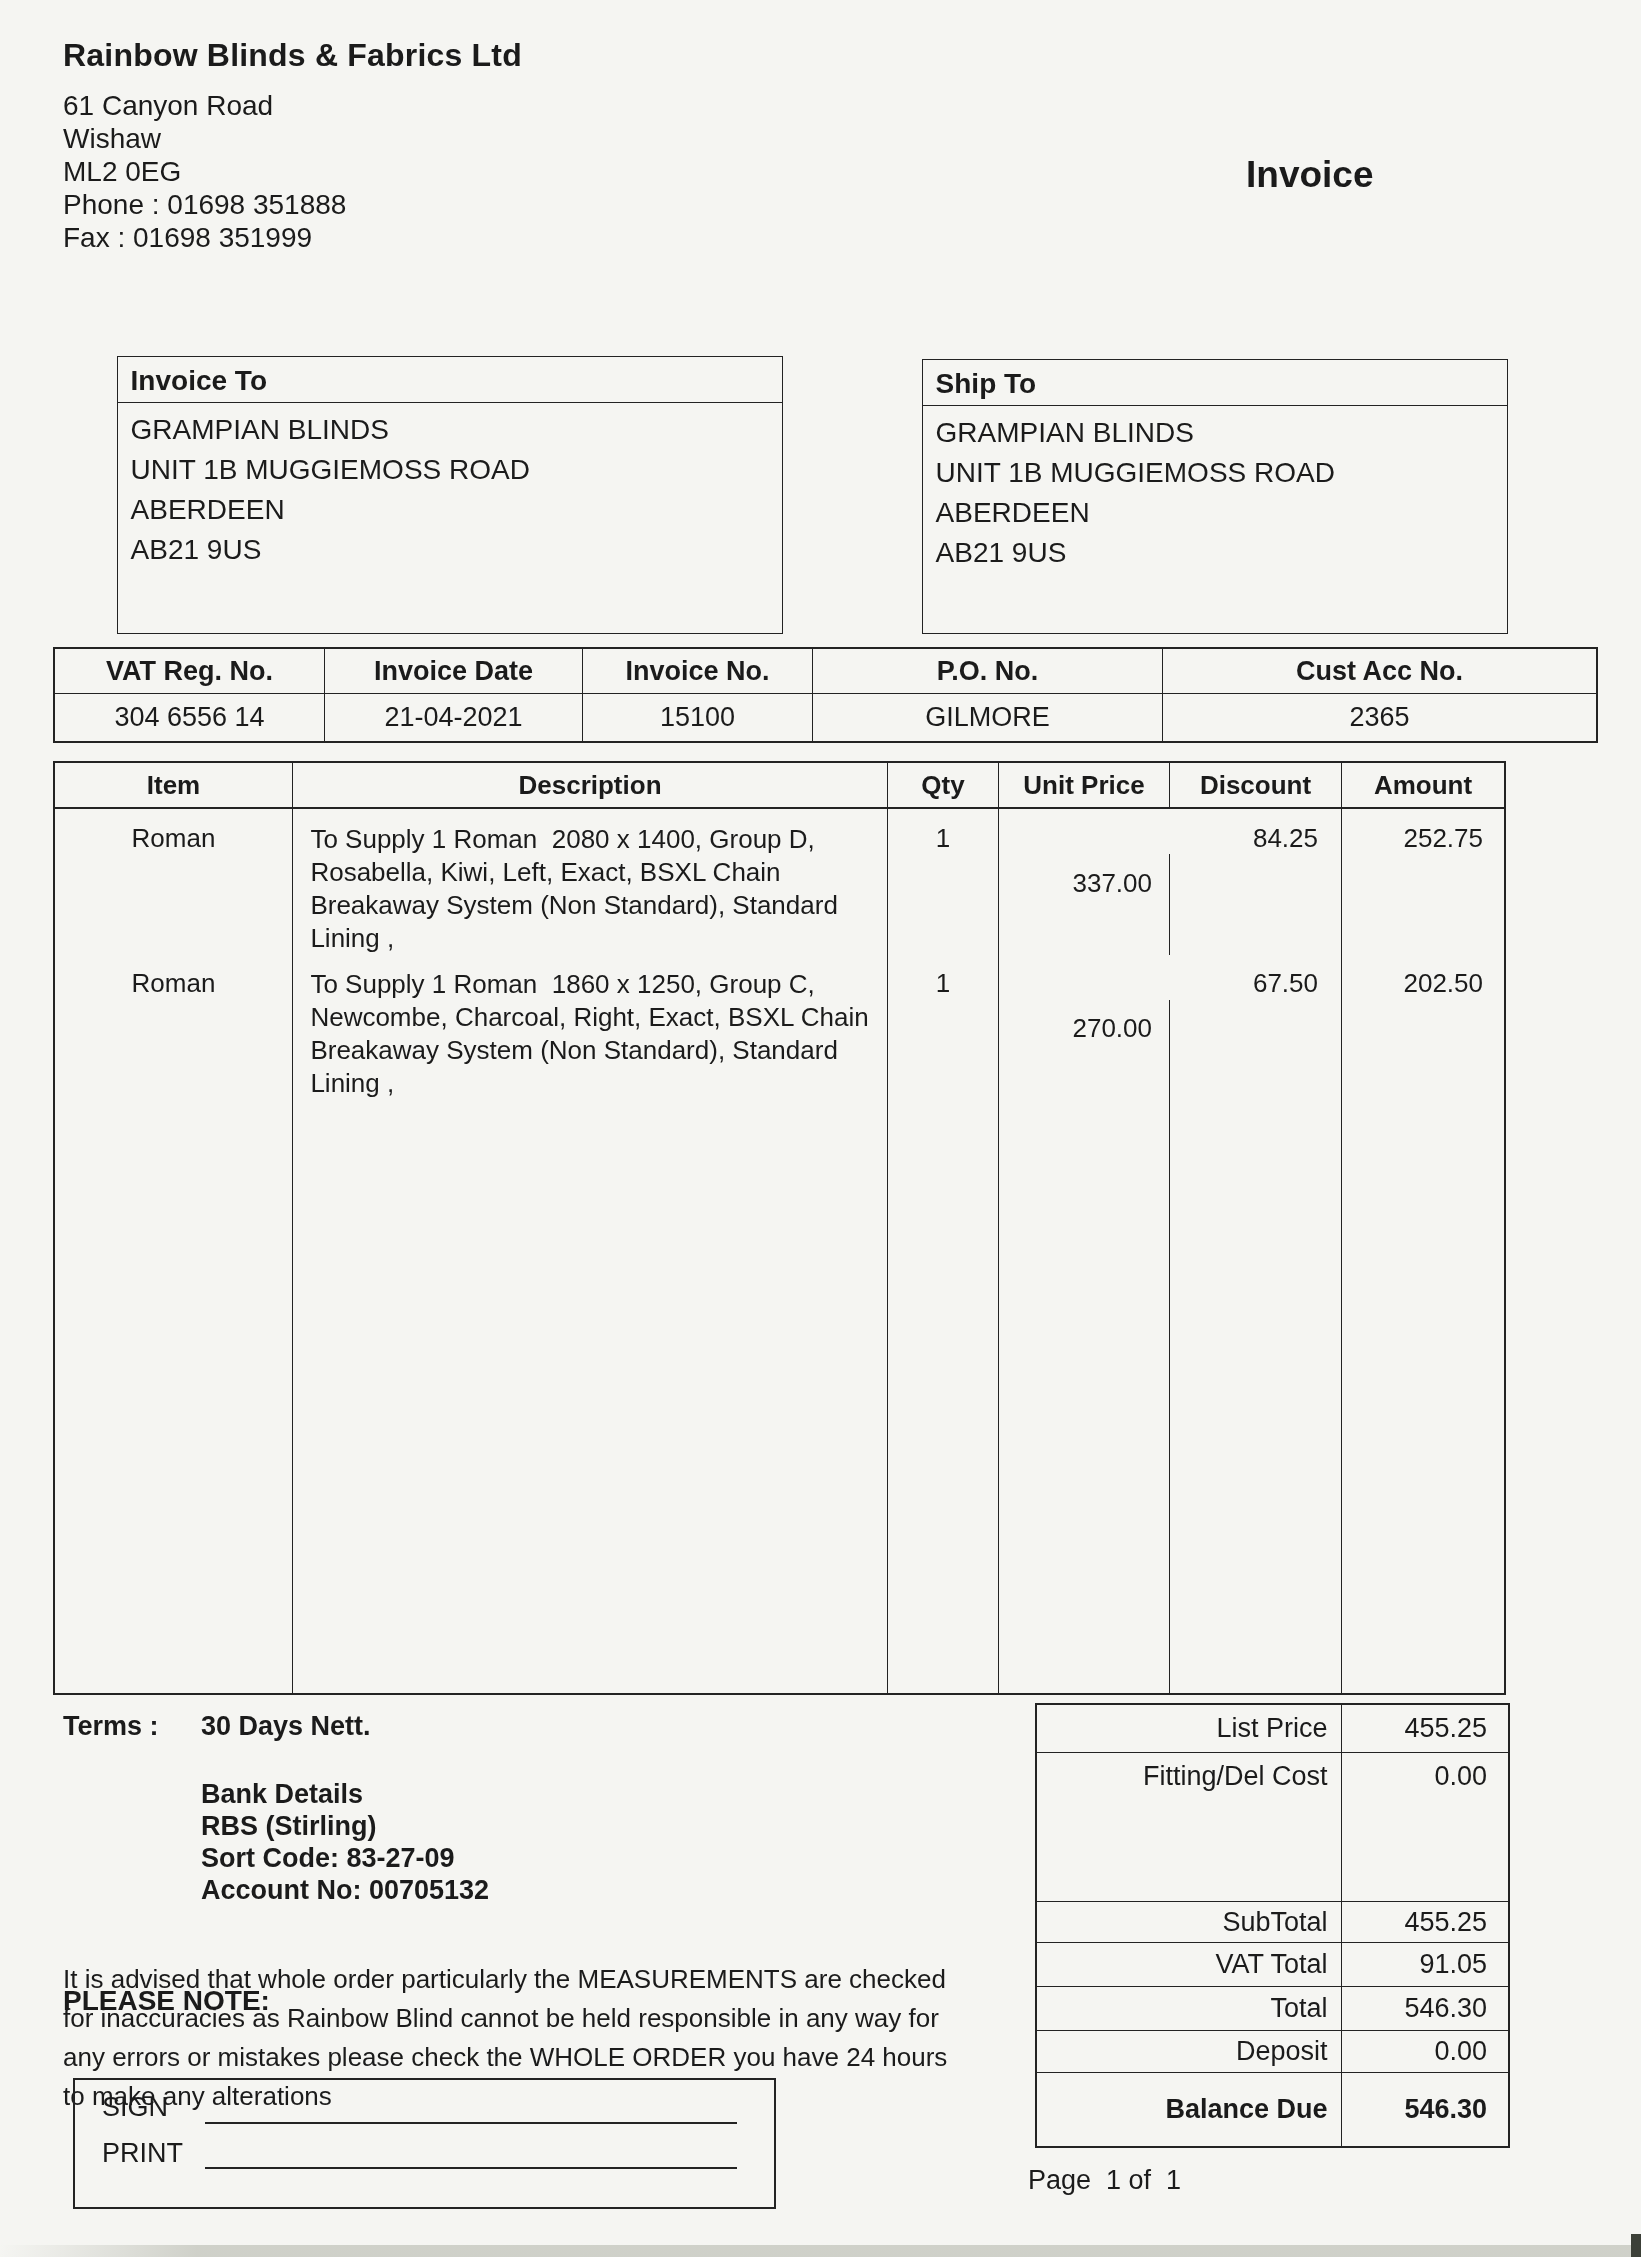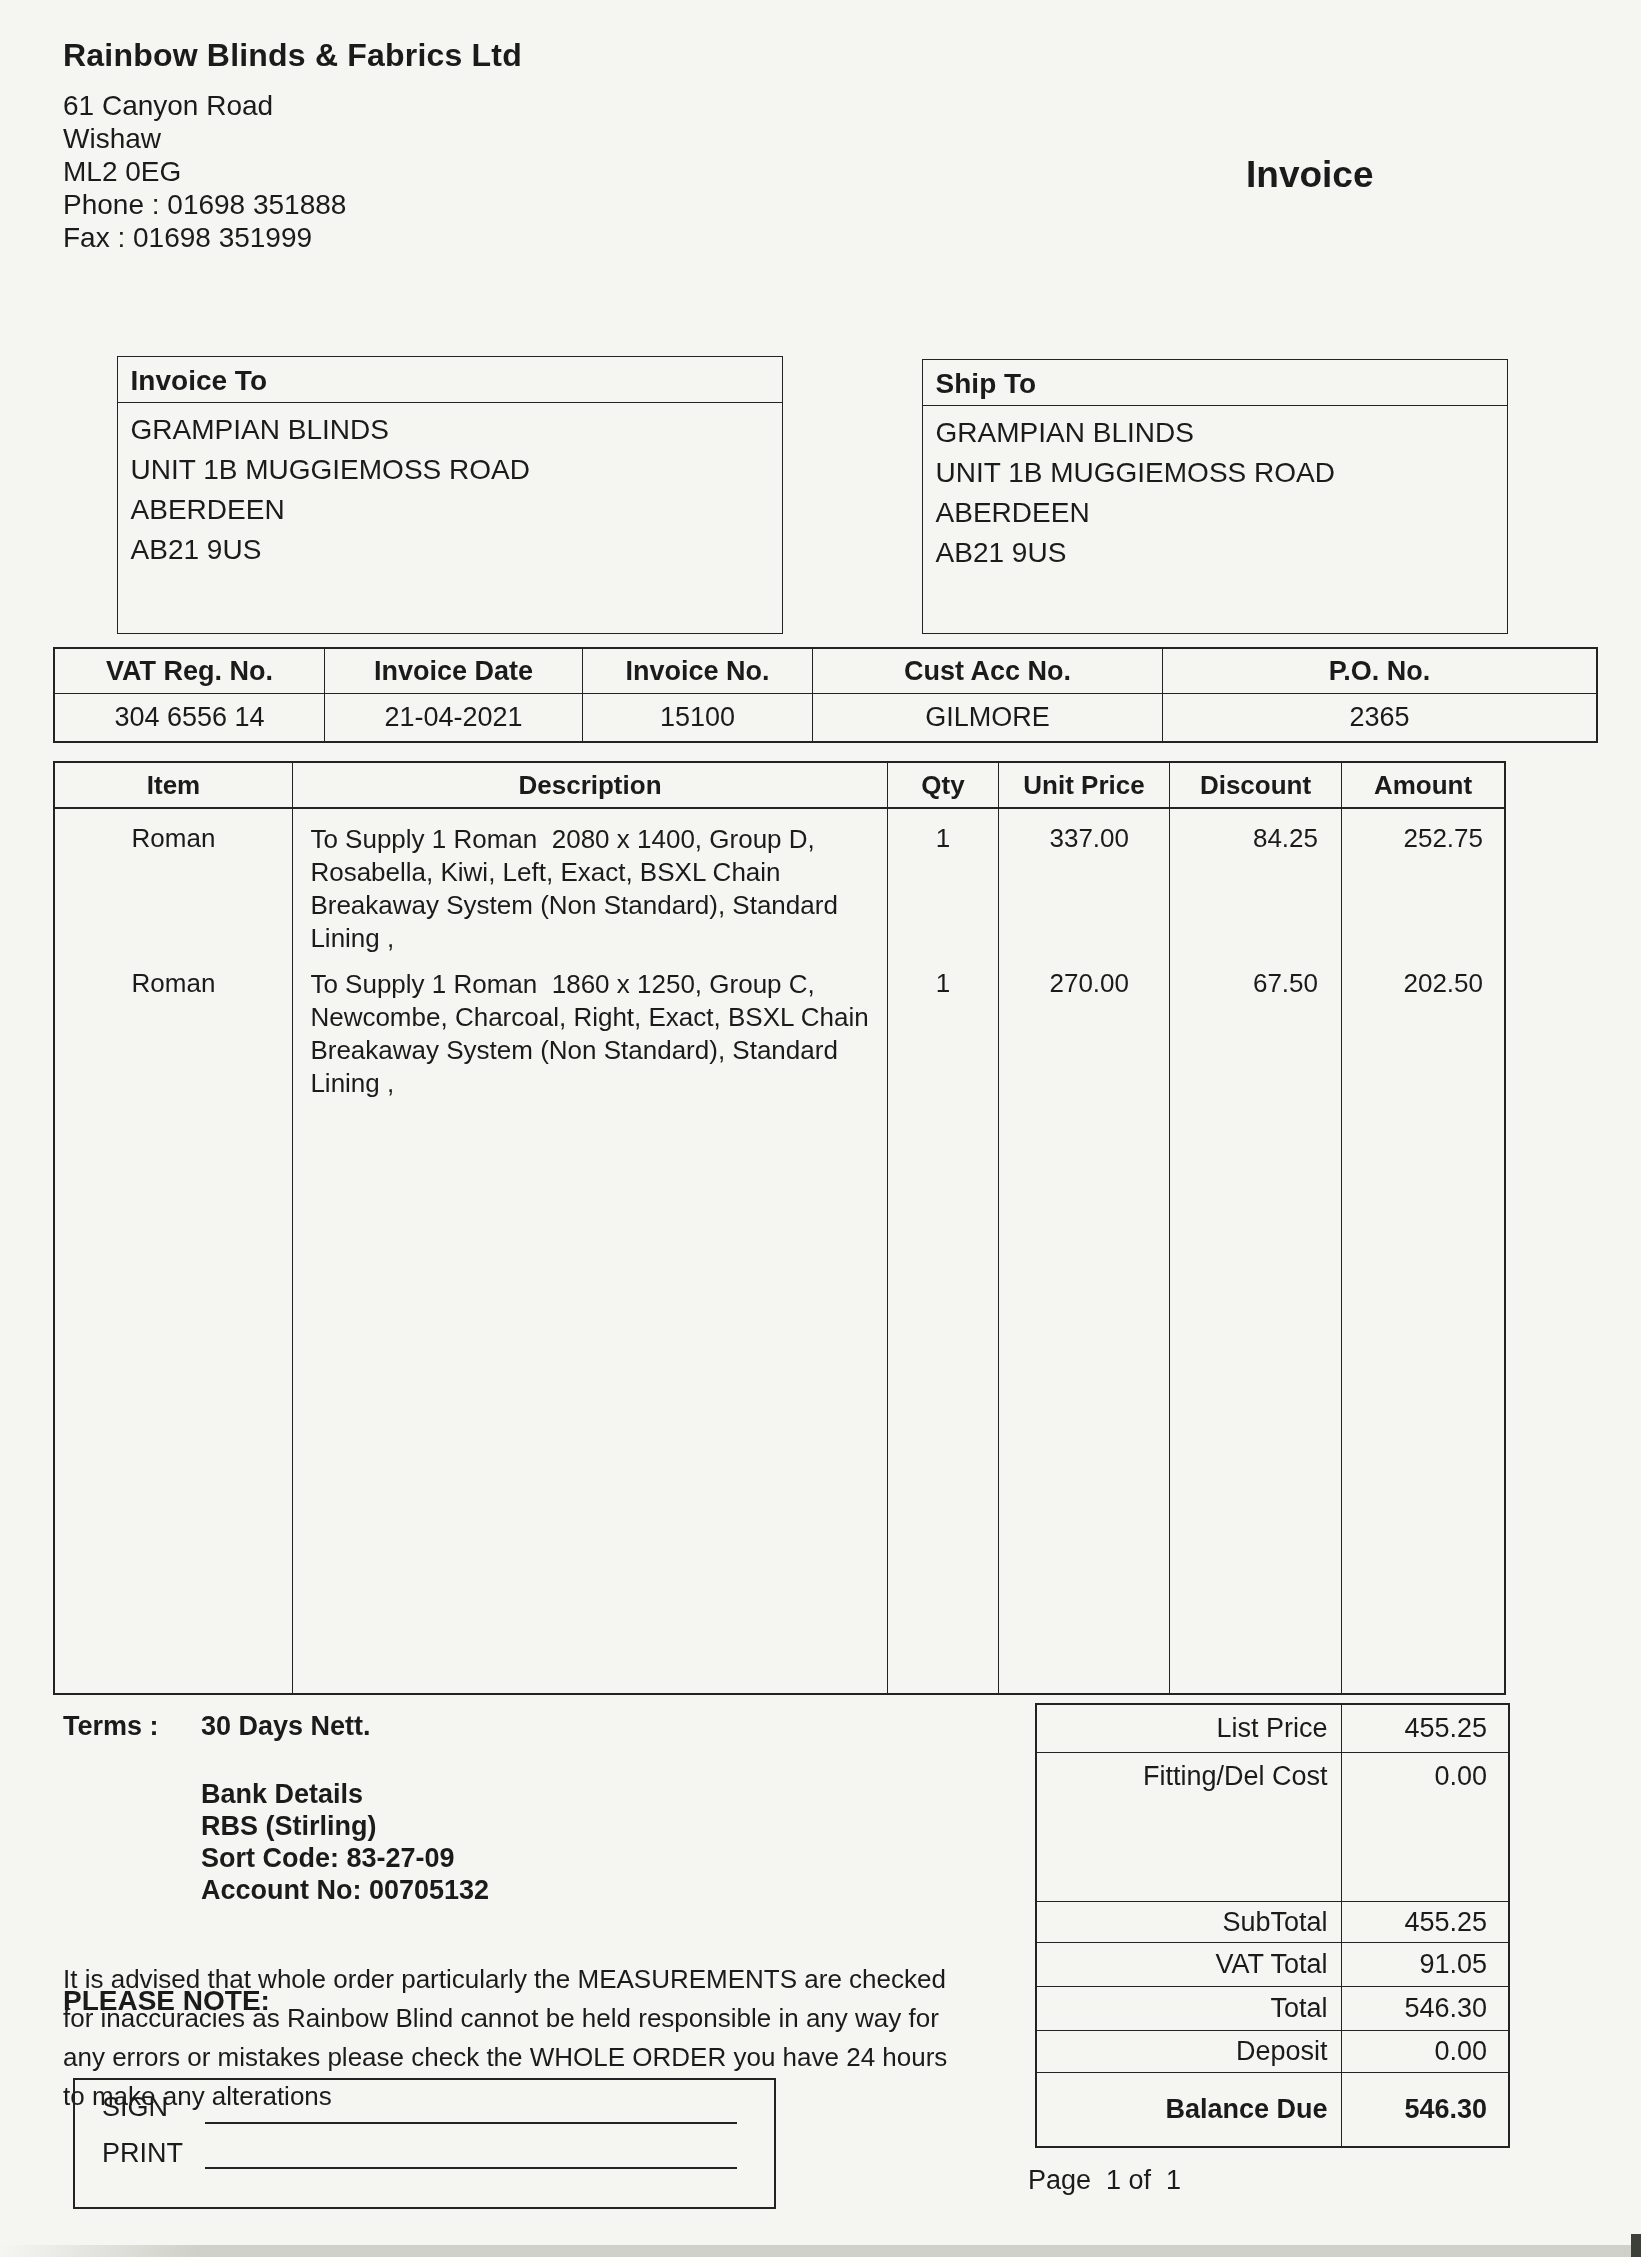--- a/index.html
+++ b/index.html
@@ -51,21 +51,21 @@
   .items .cell{border-right:1.9px solid #232323;box-sizing:border-box;}
   .items .cell:nth-child(6n){border-right:none;}
   .items .h{
     font-weight:bold;display:flex;align-items:center;justify-content:center;
     border-bottom:2.9px solid #232323;
   }
   .items .c-item{text-align:center;padding-top:13.5px;}
   .items .c-desc{padding:13.5px 13.5px 0 17.4px;line-height:33px;white-space:pre-wrap;}
   .items .c-qty{text-align:center;padding-top:13.5px;}
   .items .c-money{text-align:right;padding-top:13.5px;}
-  .items .pr-unit{padding-right:40px;}
+  .items .pr-unit{padding-right:17px;margin-top:45px;}
   .items .pr-disc{padding-right:23px;}
   .items .pr-amt{padding-right:21px;}
   .items .row2{padding-bottom:9.7px;}
   
   .totals{
     position:absolute;left:1035px;top:1703px;width:475px;height:445px;
     display:grid;grid-template-columns:1fr 166px;
     grid-template-rows:47px 149px 41px 44px 44px 42px 1fr;
     border:2.9px solid #232323;box-sizing:border-box;font-size:27px;
   }
@@ -138,22 +138,22 @@
       <div>UNIT 1B MUGGIEMOSS ROAD</div>
       <div>ABERDEEN</div>
       <div>AB21 9US</div>
     </div>
   </div>
 
   <div class="meta">
     <div class="cell h">VAT Reg. No.</div>
     <div class="cell h">Invoice Date</div>
     <div class="cell h">Invoice No.</div>
+    <div class="cell h">P.O. No.</div>
     <div class="cell h">Cust Acc No.</div>
-    <div class="cell h">P.O. No.</div>
     <div class="cell">304 6556 14</div>
     <div class="cell">21-04-2021</div>
     <div class="cell">15100</div>
     <div class="cell">GILMORE</div>
     <div class="cell">2365</div>
   </div>
 
   <div class="items">
     <div class="cell h">Item</div>
     <div class="cell h">Description</div>

